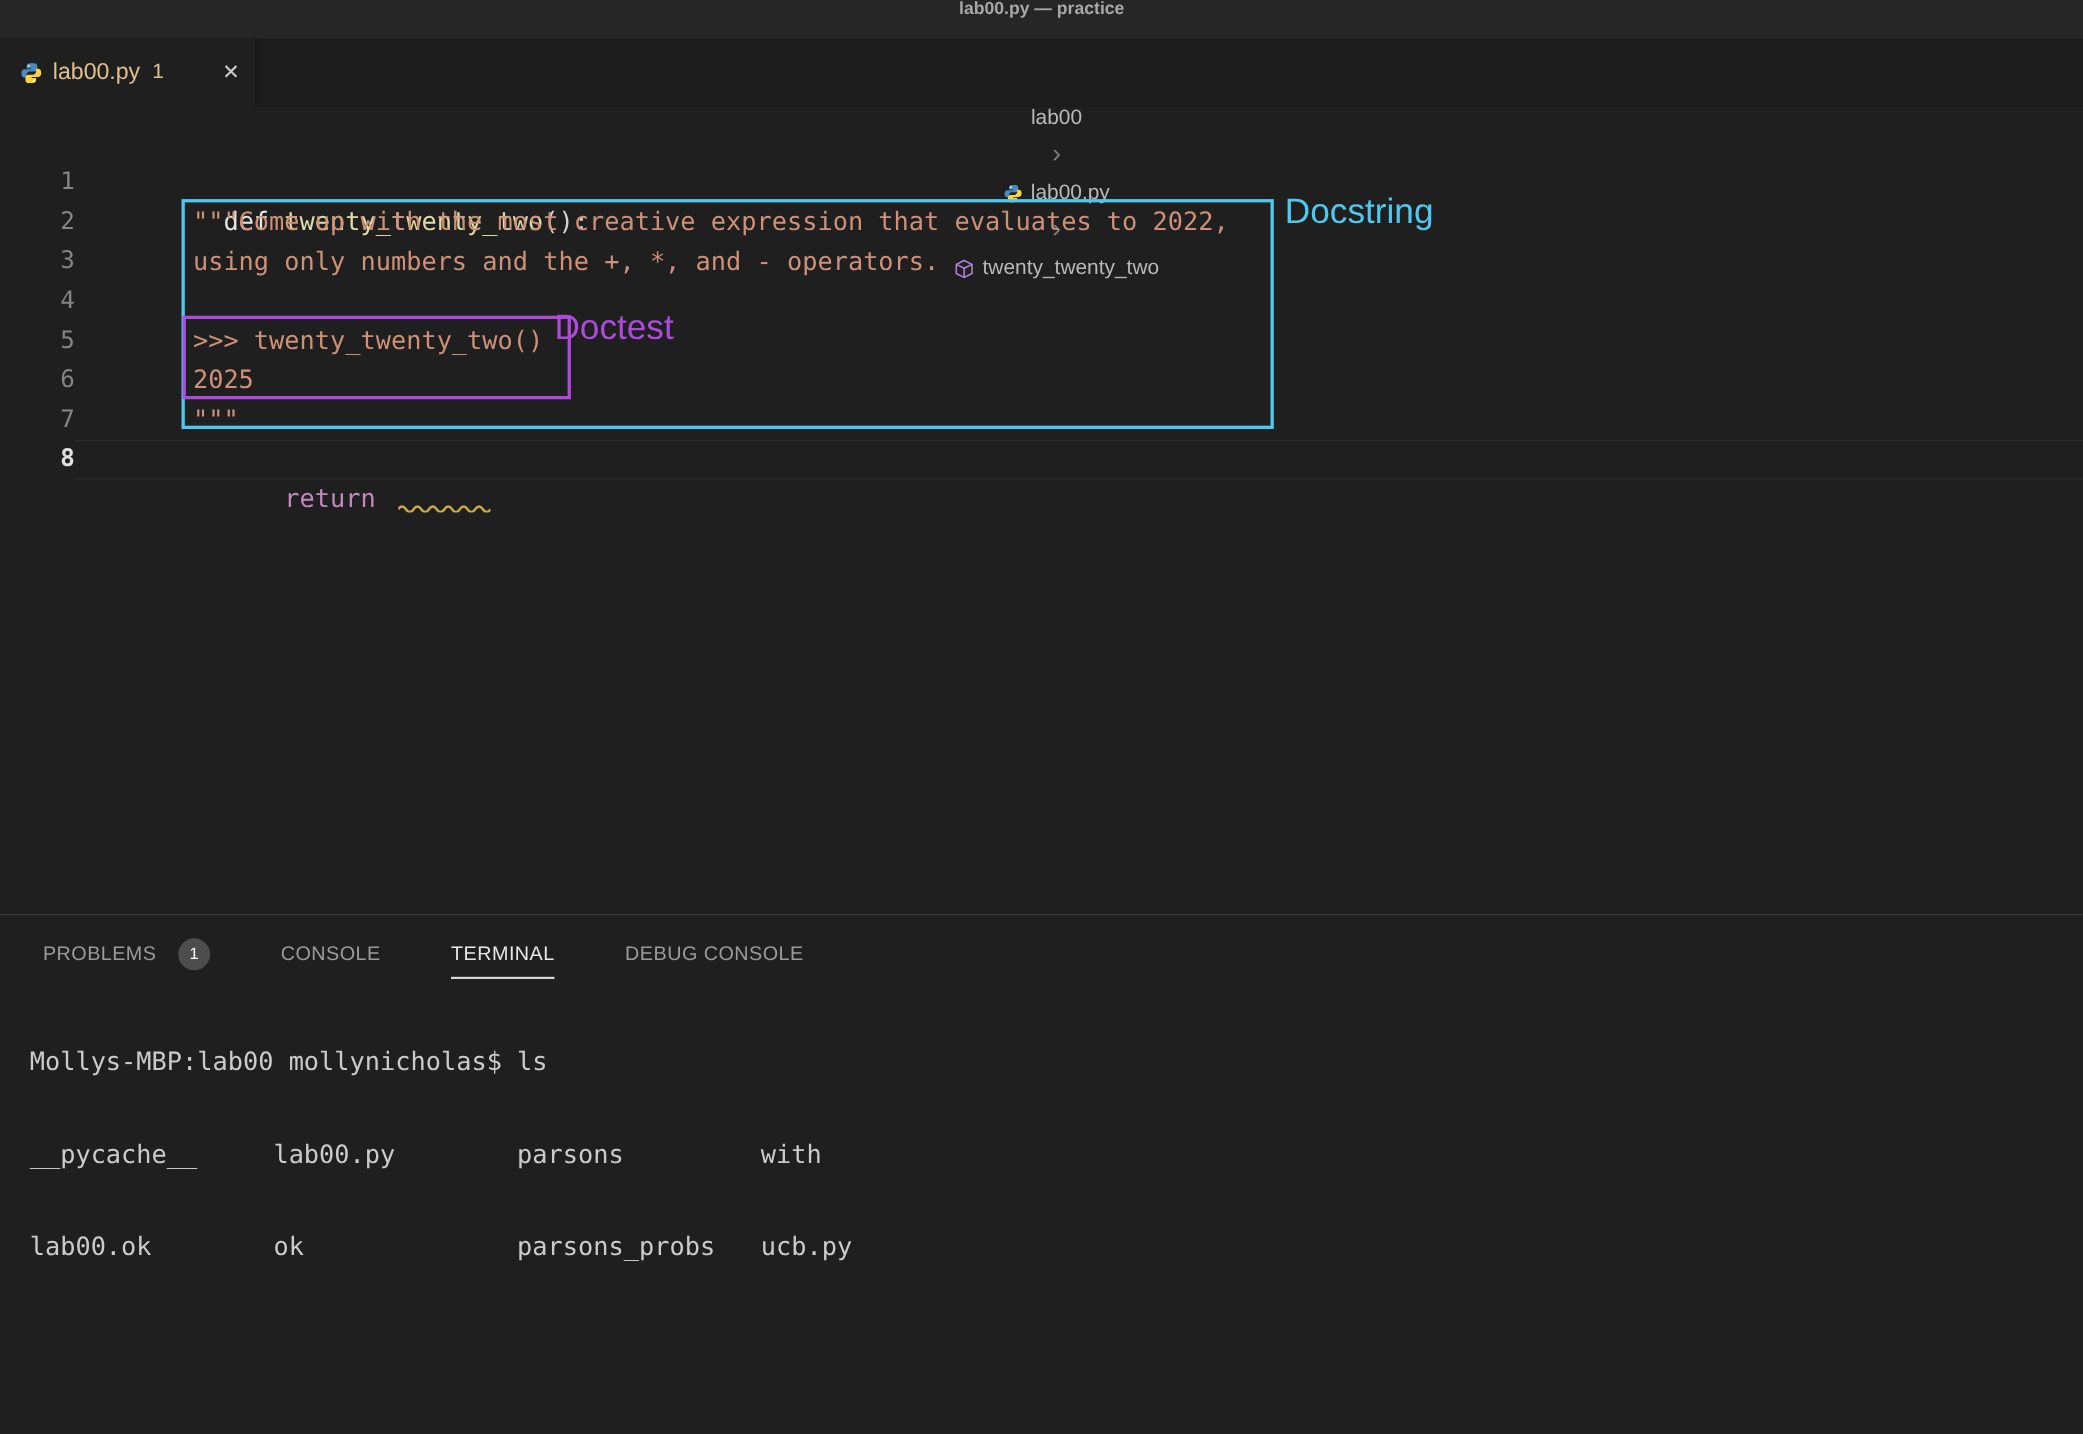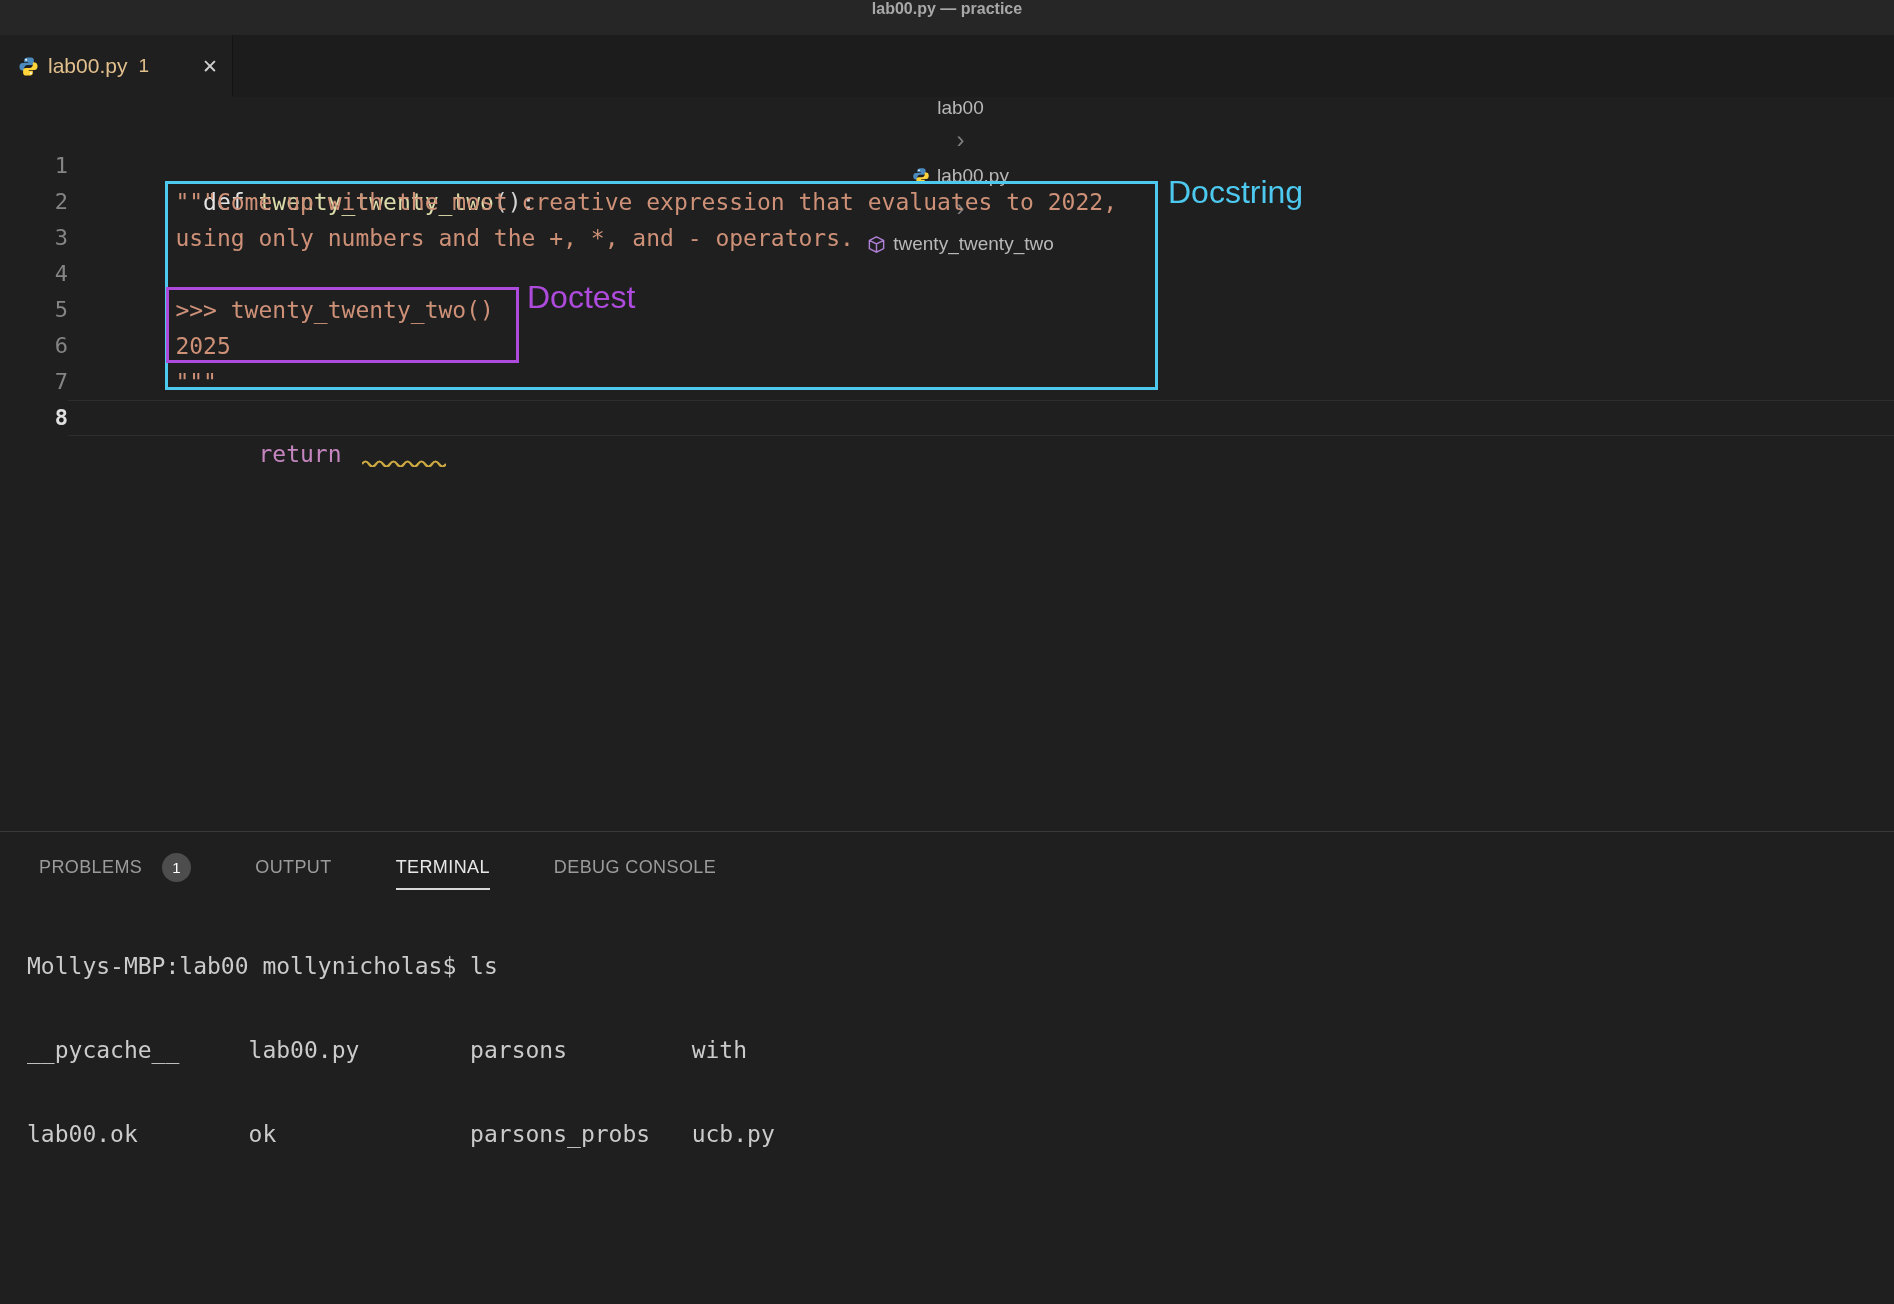--- a/index.html
+++ b/index.html
@@ -38,21 +38,21 @@
   .tok.keyword2 { color:#c586c0; }
   .tok.plain    { color:#d4d4d4; }
   .squiggle { position:relative; top:5px; margin-left:20px; }
 
   
   .ann-box { position:absolute; pointer-events:none; }
   .docstring-box { left:165px; top:33px;  width:993px; height:209px; border:3px solid #4dc9f0; }
   .doctest-box   { left:166px; top:139px; width:353px; height:76px;  border:3px solid #ae4bdd; }
   .ann-label { position:absolute; font-size:32px; font-family:"Liberation Sans",sans-serif; }
   .docstring-label { left:1168px; top:26px;  color:#4dc9f0; }
-  .doctest-label   { left:527px;  top:131px; color:#ae4bdd; }
+  .doctest-label   { left:504px;  top:131px; color:#ae4bdd; }
 
   
   .panel { height:473px; border-top:1px solid #3a3a3a; }
   .panel-tabs { display:flex; align-items:center; gap:64px; padding:14px 0 0 39px; }
   .ptab { display:flex; align-items:center; height:44px; font-size:18px; letter-spacing:.4px;
           color:#9b9b9b; border-bottom:2px solid transparent; cursor:default; }
   .ptab.active { color:#e7e7e7; border-bottom-color:#d7d7d7; }
   .ptab-badge { margin-left:20px; width:29px; height:29px; border-radius:50%; background:#4d4d4d;
                 color:#ffffff; font-size:15px; display:flex; align-items:center; justify-content:center; }
   .terminal { margin-top:6px; padding-left:27px; font-family:"DejaVu Sans Mono",monospace;
@@ -168,21 +168,21 @@
   <div class="ann-label doctest-label">Doctest</div>
 </div>
 
 <div class="panel">
   <div class="panel-tabs">
     <div class="ptab">
       <span>PROBLEMS</span>
       <span class="ptab-badge">1</span>
     </div>
     <div class="ptab">
-      <span>OUTPUT</span>
+      <span>CONSOLE</span>
     </div>
     <div class="ptab active">
       <span>TERMINAL</span>
     </div>
     <div class="ptab">
       <span>DEBUG CONSOLE</span>
     </div>
   </div>
 
   <div class="terminal">

